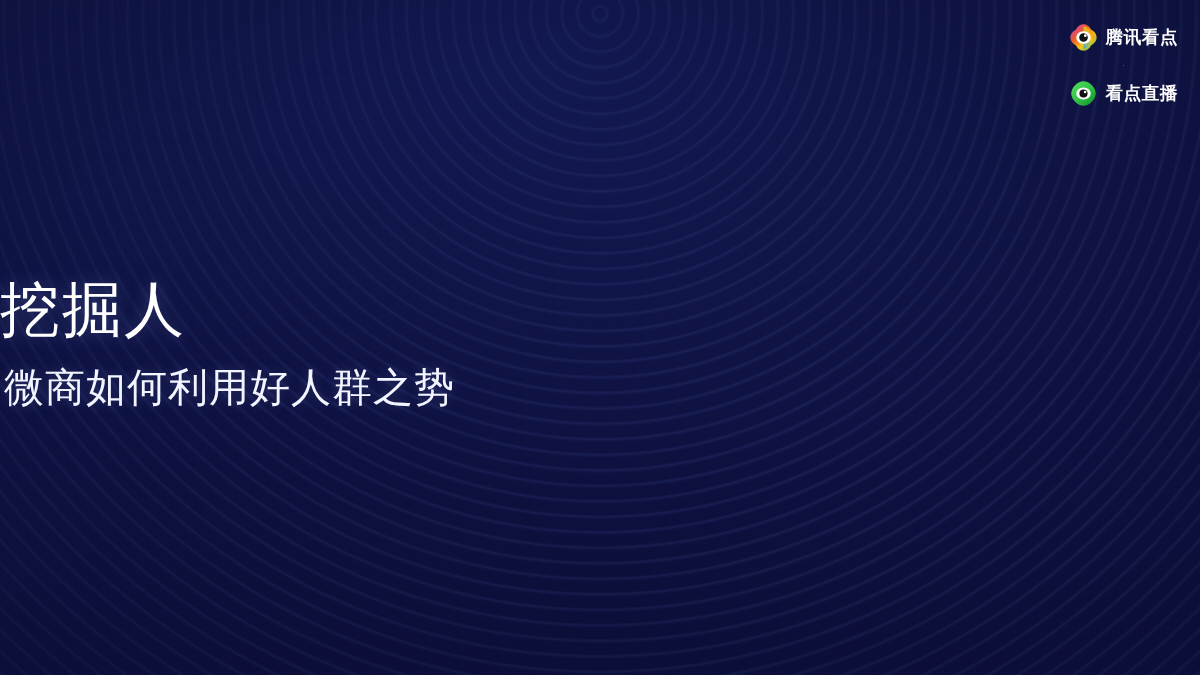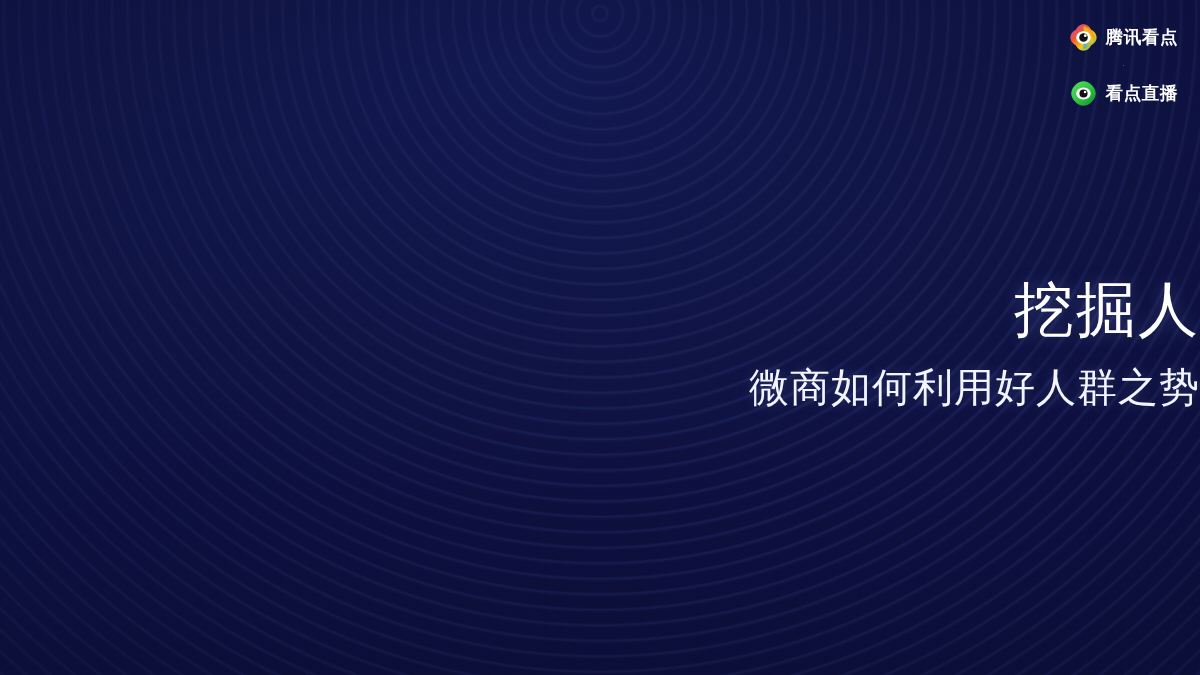--- a/index.html
+++ b/index.html
@@ -122,40 +122,40 @@
     opacity: 0.85;
     flex: 0 0 1px;
   }
 
   
   .center-block {
     position: absolute;
     left: 0;
     right: 0;
     top: 278px;
-    text-align: right;
+    text-align: left;
   }
 
   .slide-title {
     color: #ffffff;
     font-size: 60px;
     font-weight: 300;
     line-height: 1.05;
     letter-spacing: 2px;
     margin: 0;
     text-shadow: 0 0 18px rgba(150,175,255,0.28);
   }
 
   .slide-subtitle {
     color: #f2f4ff;
     font-size: 40px;
     font-weight: 300;
     line-height: 1.2;
     letter-spacing: 1px;
-    margin: 22px 0 0 12px;
+    margin: 22px 0 0 4px;
     text-shadow: 0 0 14px rgba(150,175,255,0.22);
   }
 </style>
 </head>
 <body>
 
 <div id="slide">
 
   <div class="bg-base"></div>
   <div class="bg-rings"></div>

